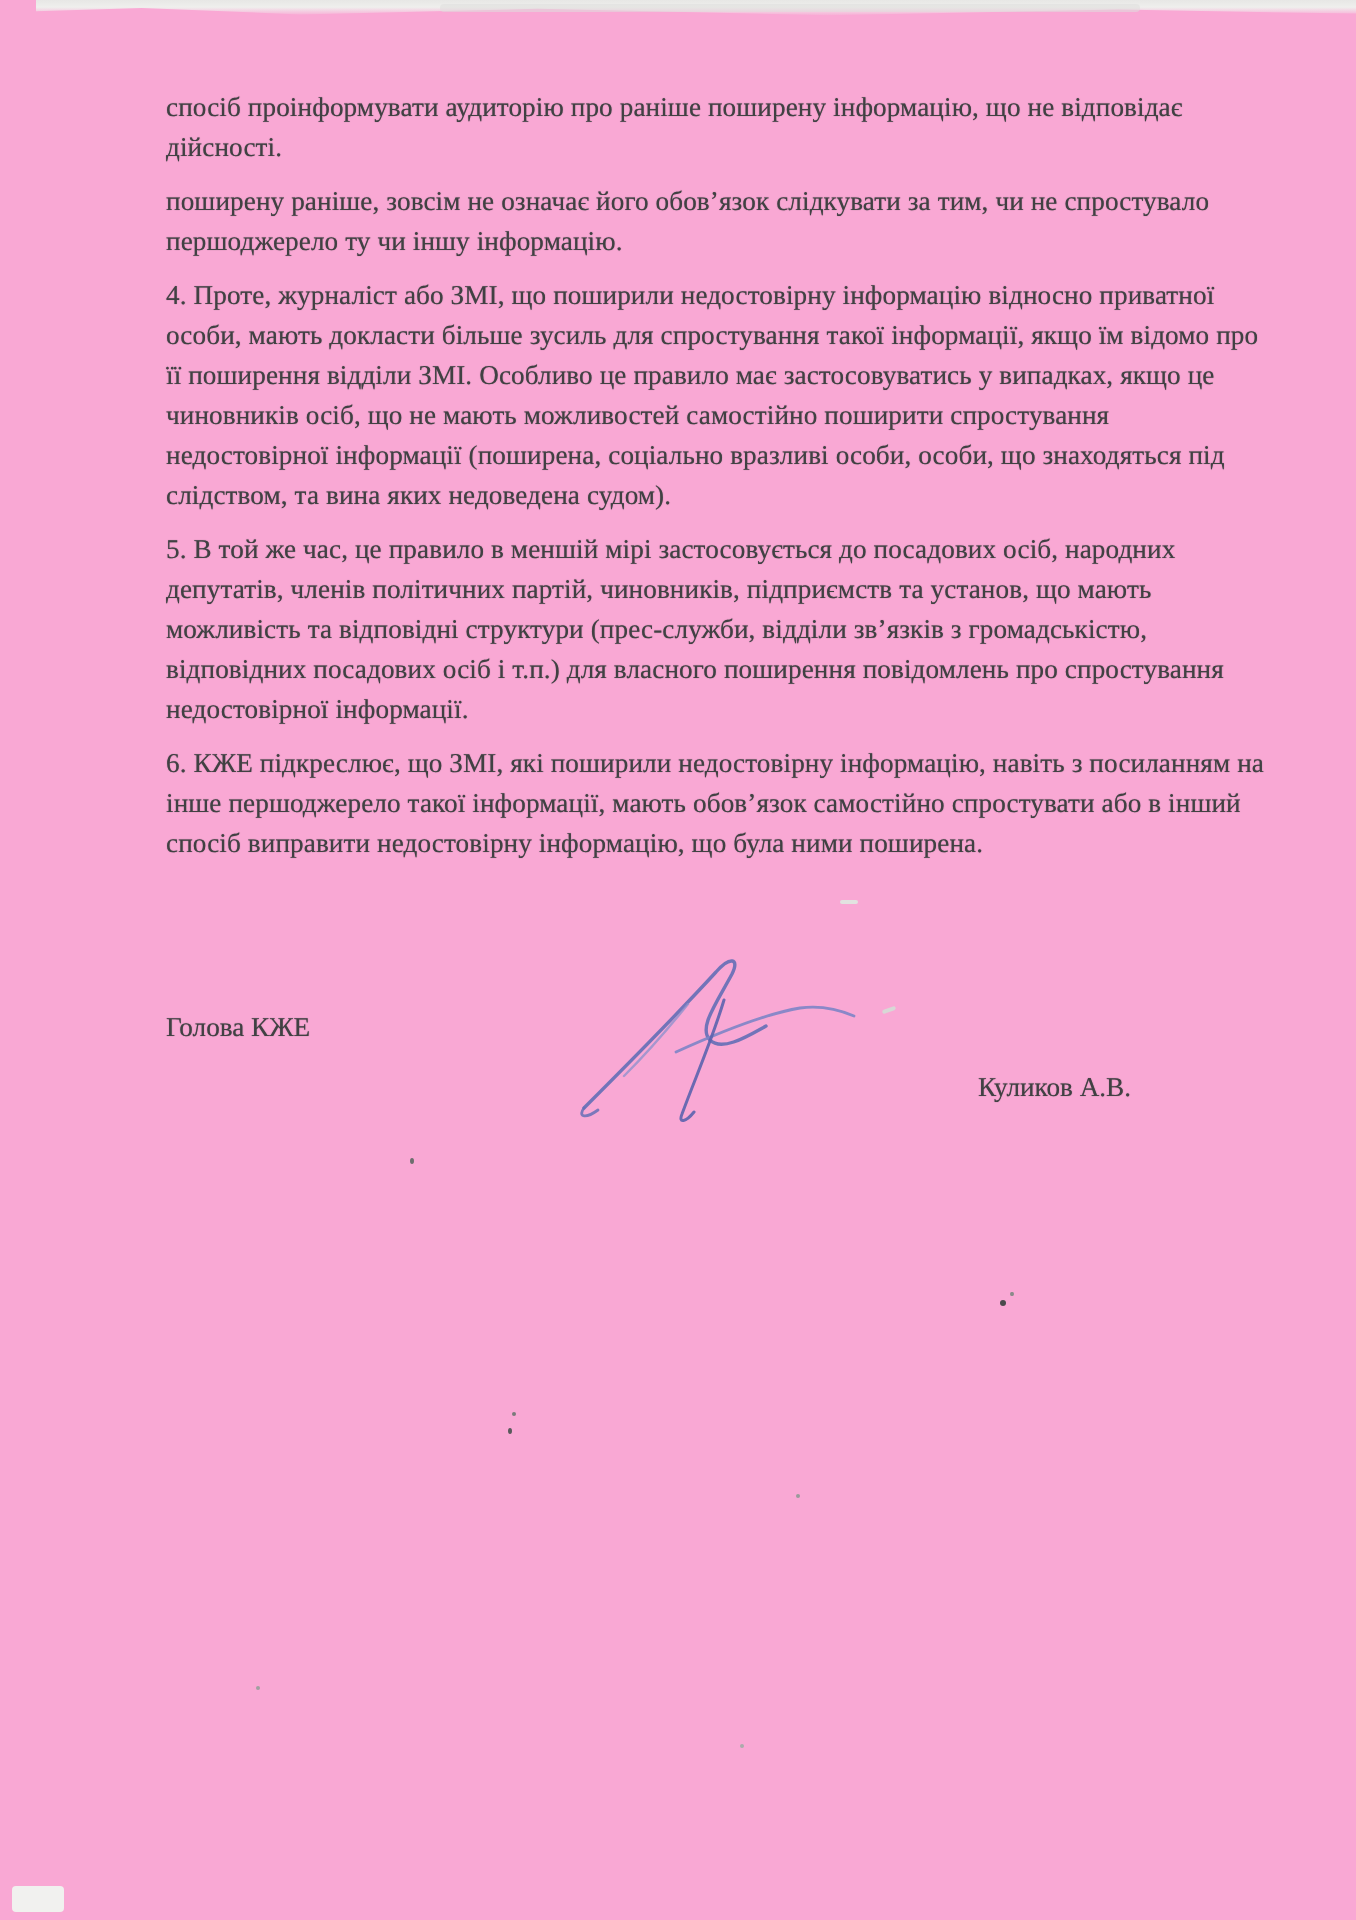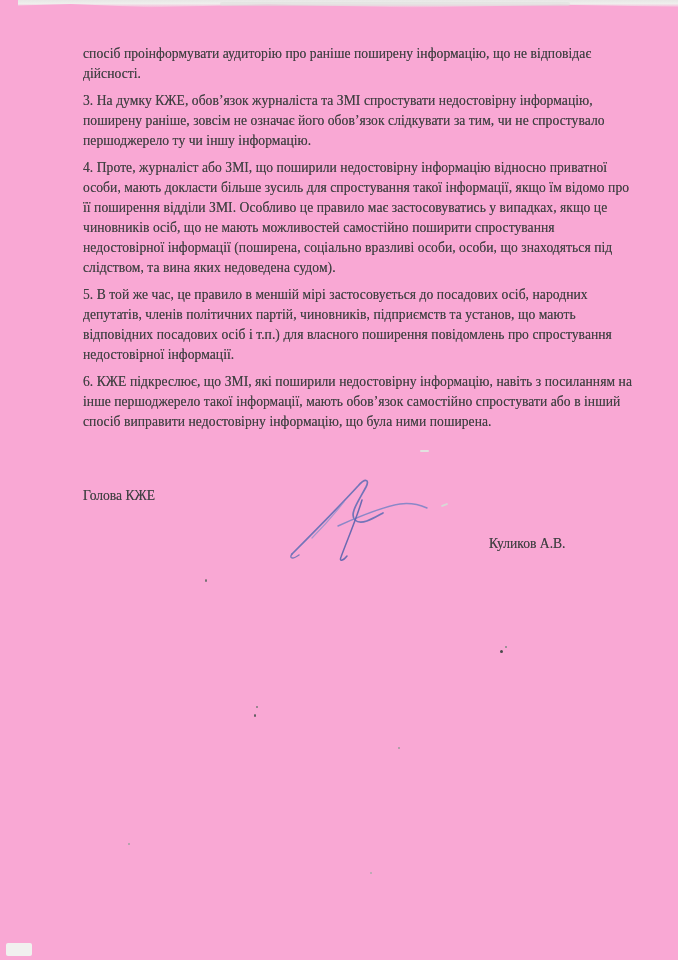--- a/index.html
+++ b/index.html
@@ -55,21 +55,21 @@
     white-space: nowrap;
   }
   .sig-row {
     position: absolute;
     left: 0; top: 0;
     width: 678px; height: 960px;
     pointer-events: none;
   }
   .sig-role {
     position: absolute;
-    left: 83px; top: 488px;
+    left: 83px; top: 506px;
     font-size: 13.6px;
     color: #414143;
     text-shadow: 0 0 0.5px rgba(65,65,67,0.65);
     white-space: nowrap;
   }
   .sig-name {
     position: absolute;
     left: 489px; top: 536px;
     font-size: 13.6px;
     color: #414143;
@@ -93,35 +93,35 @@
   <div class="scan-edge-top"></div>
   <div class="scan-edge-top2"></div>
   <div class="scan-corner-bottom"></div>
 
   <div class="doc-body">
       <div class="para">
         <div class="line">спосіб проінформувати аудиторію про раніше поширену інформацію, що не відповідає</div>
         <div class="line">дійсності.</div>
       </div>
       <div class="para">
-        <div class="line">3. На думку КЖЕ, обов’язок журналіста та ЗМІ спростувати недостовірну інформацію,</div>
         <div class="line">поширену раніше, зовсім не означає його обов’язок слідкувати за тим, чи не спростувало</div>
         <div class="line">першоджерело ту чи іншу інформацію.</div>
       </div>
       <div class="para">
         <div class="line">4. Проте, журналіст або ЗМІ, що поширили недостовірну інформацію відносно приватної</div>
         <div class="line">особи, мають докласти більше зусиль для спростування такої інформації, якщо їм відомо про</div>
         <div class="line">її поширення відділи ЗМІ. Особливо це правило має застосовуватись у випадках, якщо це</div>
         <div class="line">чиновників осіб, що не мають можливостей самостійно поширити спростування</div>
         <div class="line">недостовірної інформації (поширена, соціально вразливі особи, особи, що знаходяться під</div>
         <div class="line">слідством, та вина яких недоведена судом).</div>
       </div>
       <div class="para">
         <div class="line">5. В той же час, це правило в меншій мірі застосовується до посадових осіб, народних</div>
         <div class="line">депутатів, членів політичних партій, чиновників, підприємств та установ, що мають</div>
+        <div class="line">можливість та відповідні структури (прес-служби, відділи зв’язків з громадськістю,</div>
         <div class="line">відповідних посадових осіб і т.п.) для власного поширення повідомлень про спростування</div>
         <div class="line">недостовірної інформації.</div>
       </div>
       <div class="para">
         <div class="line">6. КЖЕ підкреслює, що ЗМІ, які поширили недостовірну інформацію, навіть з посиланням на</div>
         <div class="line">інше першоджерело такої інформації, мають обов’язок самостійно спростувати або в інший</div>
         <div class="line">спосіб виправити недостовірну інформацію, що була ними поширена.</div>
       </div>
     </div>
 

